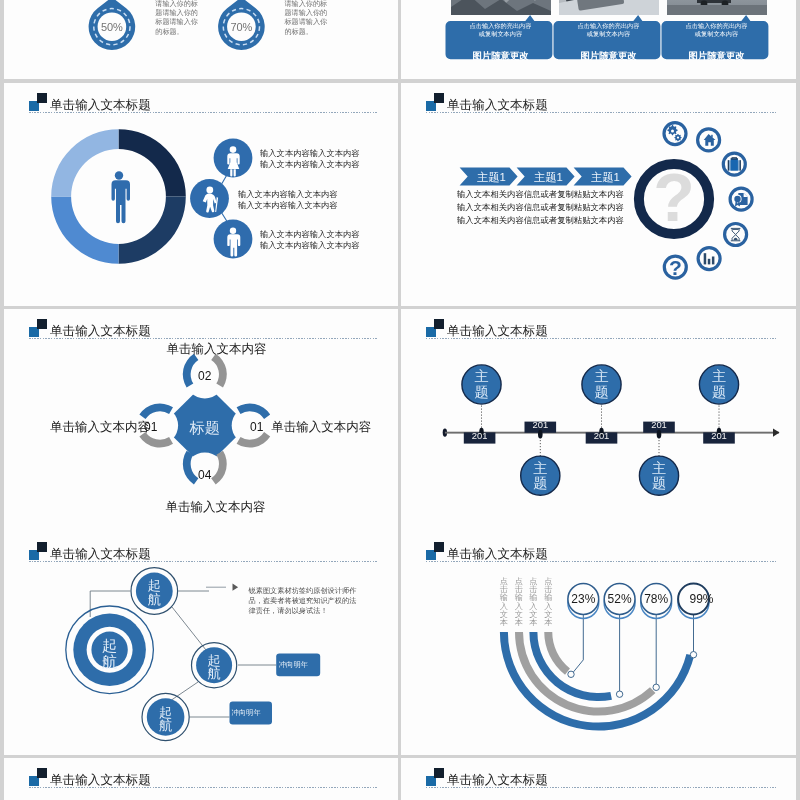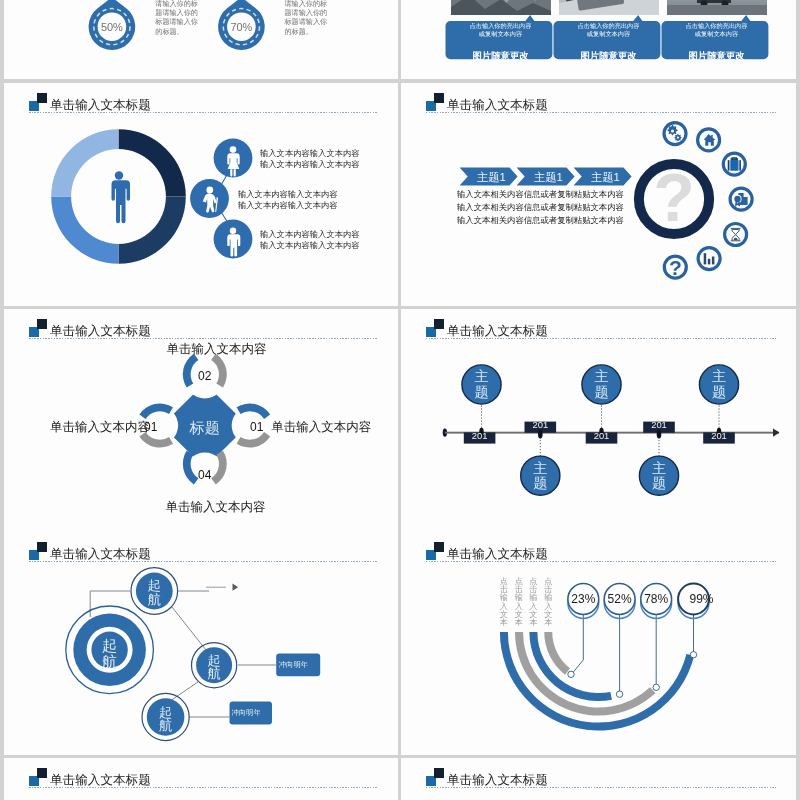--- a/index.html
+++ b/index.html
@@ -489,20 +489,21 @@
     </g>
     <path d="M228.5,51.6 l5.6,3.6 l-5.6,3.6 Z" fill="#5a5a5a"></path>
     <path d="M202,55.2 h20" stroke="#9aa3ab" stroke-width="1.1"></path>
   </svg>
   <div class="s7-c s7-cbig"><span>起航</span></div>
   <div class="s7-c s7-c1"><span>起航</span></div>
   <div class="s7-c s7-c2"><span>起航</span></div>
   <div class="s7-c s7-c3"><span>起航</span></div>
   <div class="s7-tag s7-tag1">冲向明年</div>
   <div class="s7-tag s7-tag2">冲向明年</div>
+  <div class="s7-note">锐素图文素材坊签约原创设计师作品，盗卖者将被追究知识产权的法律责任，请勿以身试法！</div>
 </div>
 
 <div class="slide s-r r3">
   <div class="hdr">
     <div class="sq-blue"></div>
     <div class="sq-dark"></div>
     <div class="htxt">单击输入文本标题</div>
     <div class="hline"></div>
   </div>
   <svg class="s8-svg" width="395" height="223" viewBox="0 0 395 223">

